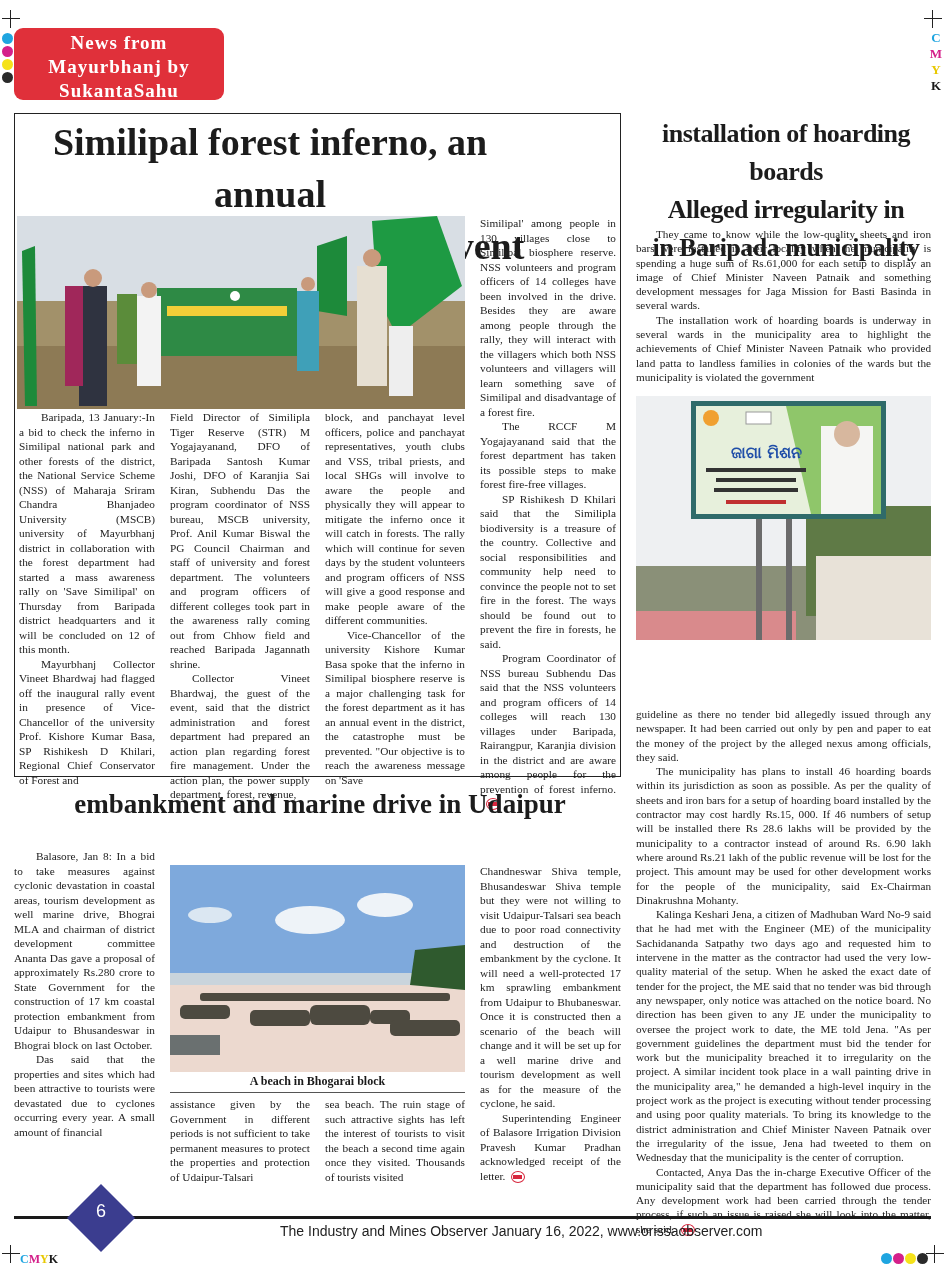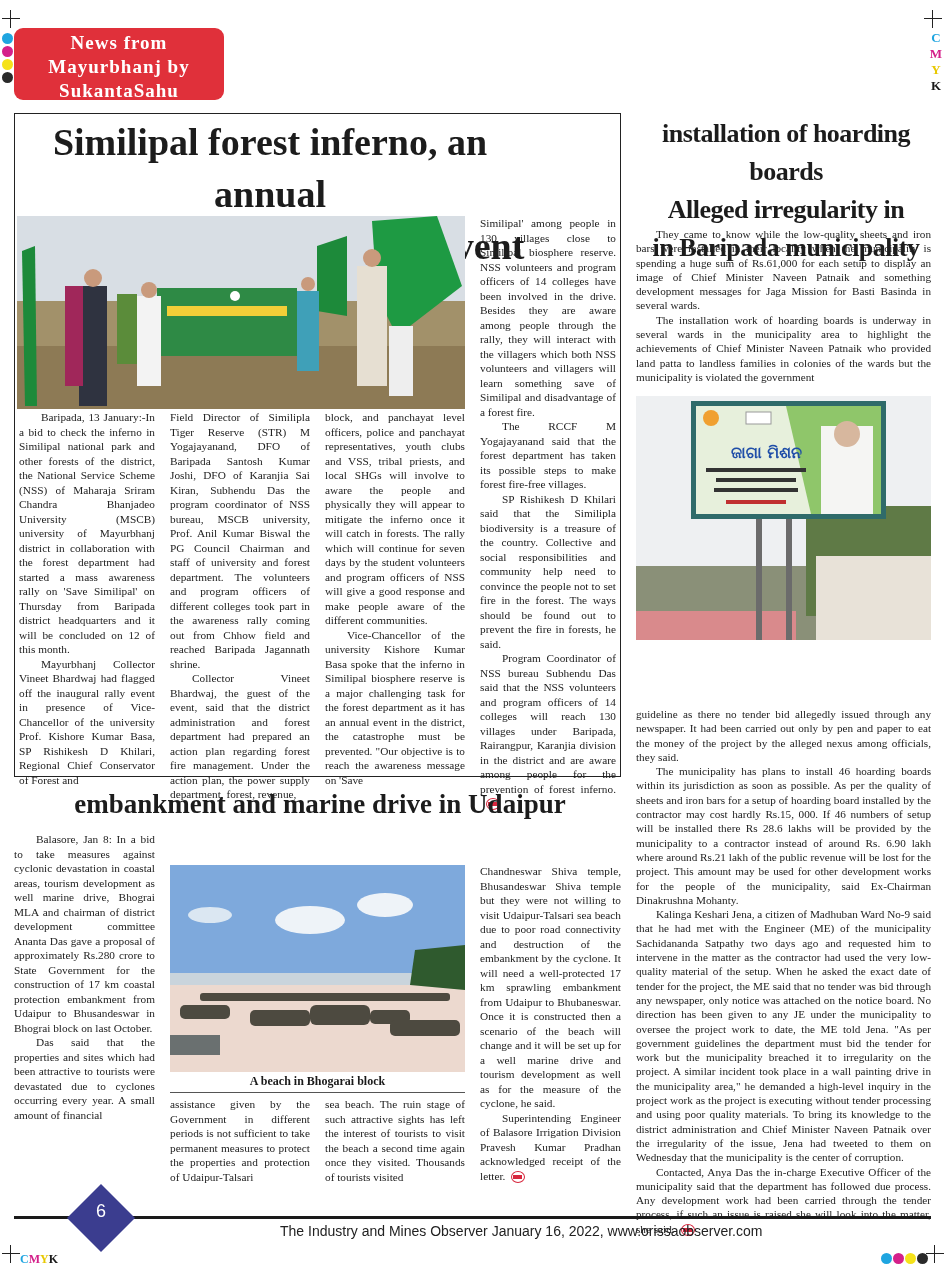--- a/index.html
+++ b/index.html
@@ -164,21 +164,21 @@
   <p style="text-indent:0">guideline as there no tender bid allegedly issued through any newspaper. It had been carried out only by pen and paper to eat the money of the project by the alleged nexus among officials, they said.</p>
   <p>The municipality has plans to install 46 hoarding boards within its jurisdiction as soon as possible. As per the quality of sheets and iron bars for a setup of hoarding board installed by the contractor may cost hardly Rs.15, 000. If 46 numbers of setup will be installed there Rs 28.6 lakhs will be provided by the municipality to a contractor instead of around Rs. 6.90 lakh where around Rs.21 lakh of the public revenue will be lost for the project. This amount may be used for other development works for the people of the municipality, said Ex-Chairman Dinakrushna Mohanty.</p>
   <p>Kalinga Keshari Jena, a citizen of Madhuban Ward No-9 said that he had met with the Engineer (ME) of the municipality Sachidananda Satpathy two days ago and requested him to intervene in the matter as the contractor had used the very low-quality material of the setup. When he asked the exact date of tender for the project, the ME said that no tender was bid through any newspaper, only notice was attached on the notice board. No direction has been given to any JE under the municipality to oversee the project work to date, the ME told Jena. "As per government guidelines the department must bid the tender for work but the municipality breached it to irregularity on the project. A similar incident took place in a wall painting drive in the municipality area," he demanded a high-level inquiry in the project work as the project is executing without tender processing and using poor quality materials. To bring its knowledge to the district administration and Chief Minister Naveen Patnaik over the irregularity of the issue, Jena had tweeted to them on Wednesday that the municipality is the center of corruption.</p>
   <p><span>Contacted, Anya Das the in-charge Executive Officer of the municipality said that the department has followed due process. Any development work had been carried through the tender process, if such an issue is raised she will look into the matter, she said.</span><span class="nss"></span></p>
 </div>
 
 <div class="h3">
   <div>embankment and marine drive in Udaipur</div>
 </div>
 
-<div class="col" style="left:14px;top:832px;width:141px;">
+<div class="col" style="left:14px;top:849px;width:141px;">
   <p>Balasore, Jan 8: In a bid to take measures against cyclonic devastation in coastal areas, tourism development as well marine drive, Bhograi MLA and chairman of district development committee Ananta Das gave a proposal of approximately Rs.280 crore to State Government for the construction of 17 km coastal protection embankment from Udaipur to Bhusandeswar in Bhograi block on last October.</p>
   <p>Das said that the properties and sites which had been attractive to tourists were devastated due to cyclones occurring every year. A small amount of financial</p>
 </div>
 
 <div class="photo3">
   <svg width="295" height="207" viewBox="0 0 295 207">
     <rect x="0" y="0" width="295" height="110" fill="#7ea9dc"></rect>
     <ellipse cx="140" cy="55" rx="35" ry="14" fill="#eef3f8"></ellipse>
     <ellipse cx="215" cy="40" rx="28" ry="12" fill="#eef3f8"></ellipse>
     <ellipse cx="40" cy="50" rx="22" ry="8" fill="#dbe7f2"></ellipse>

